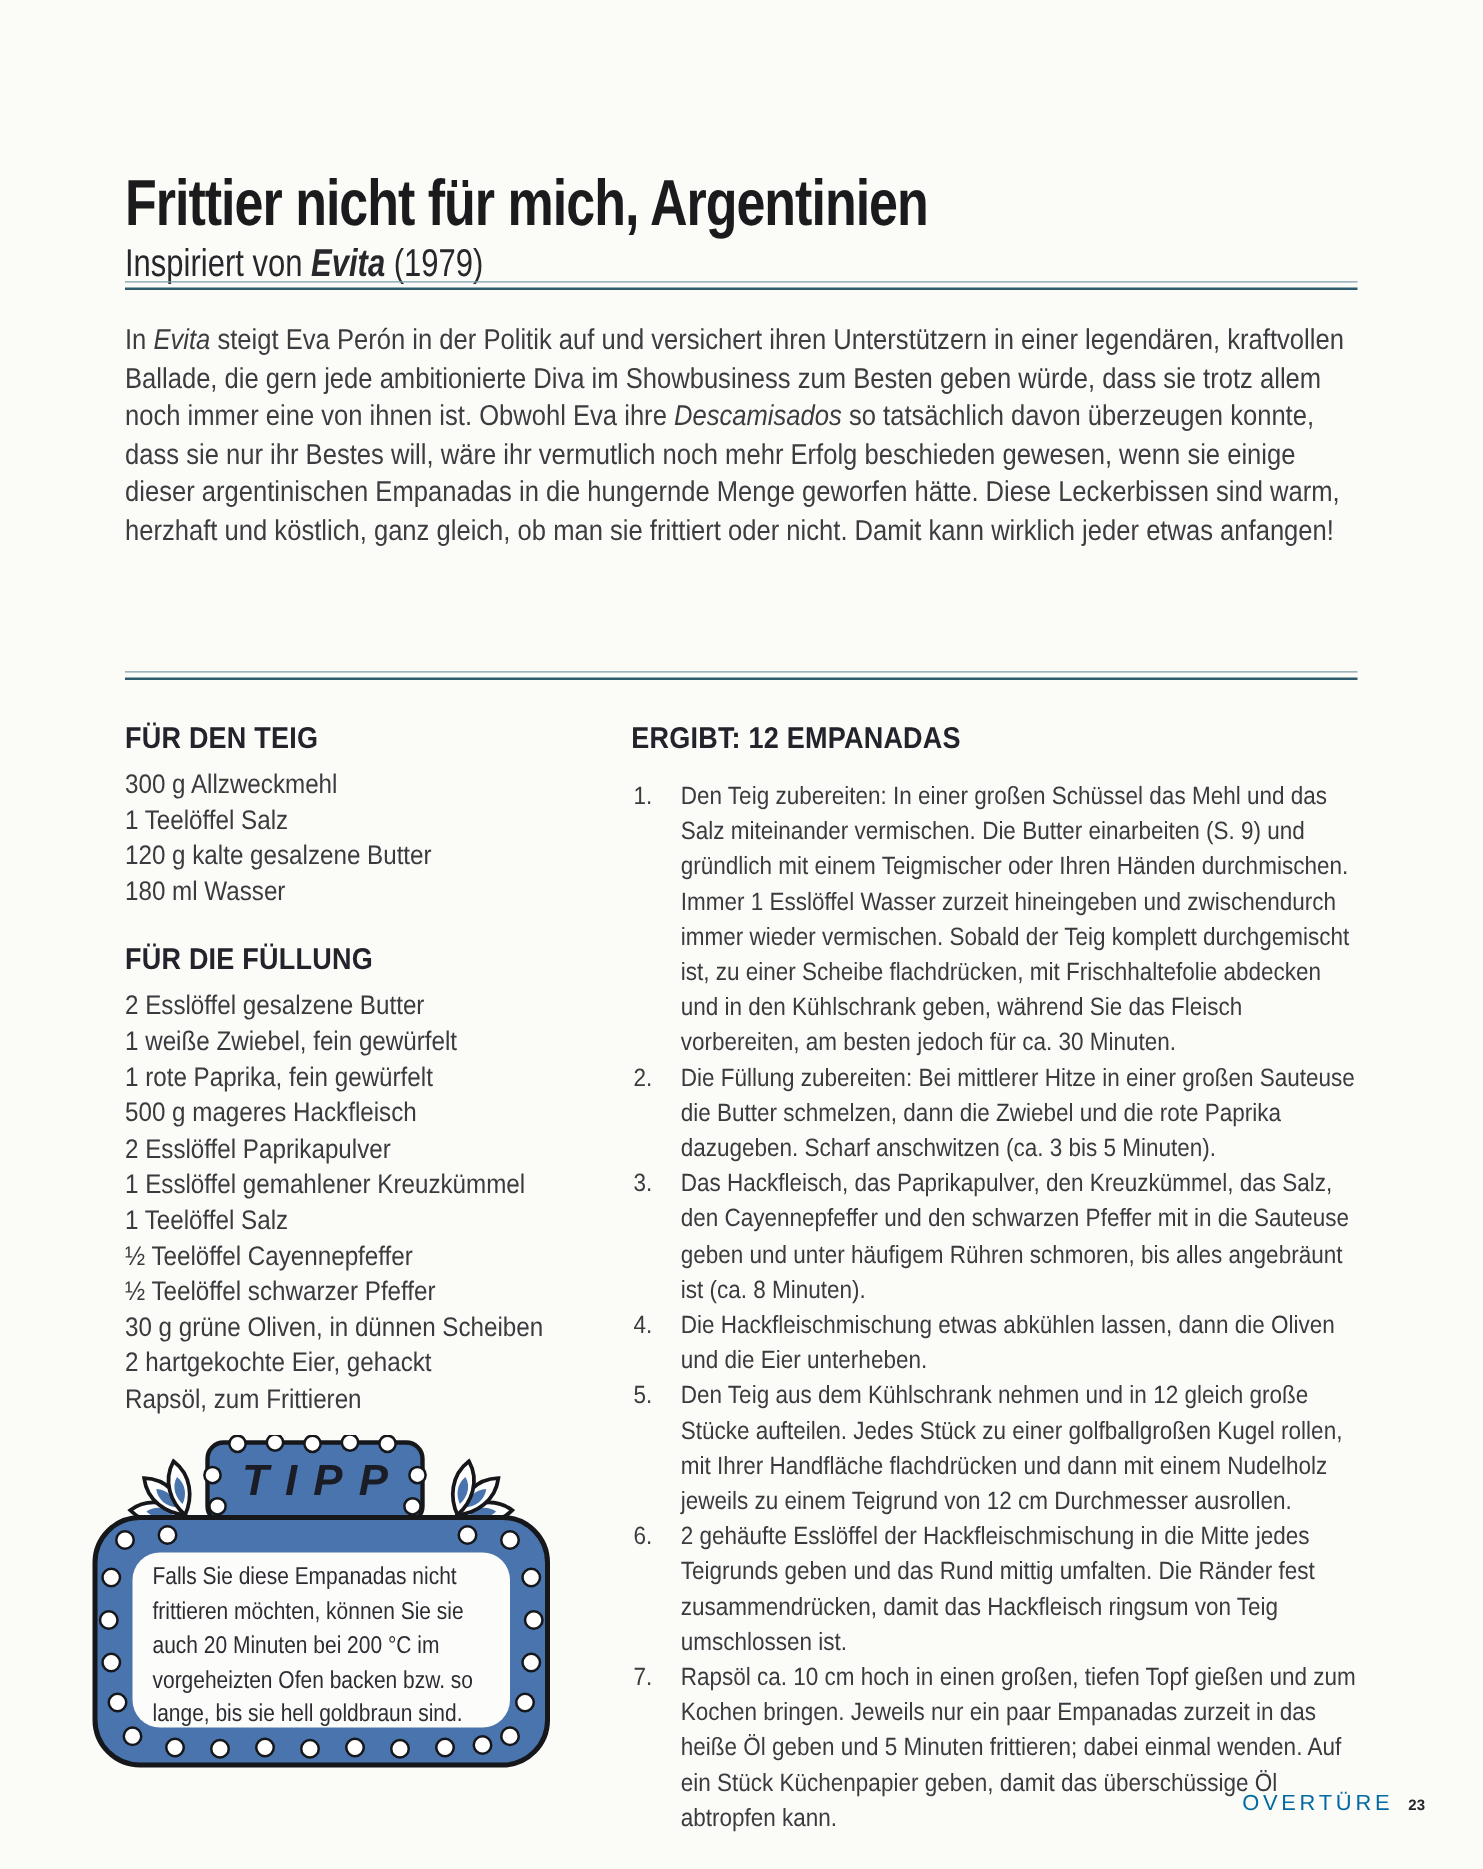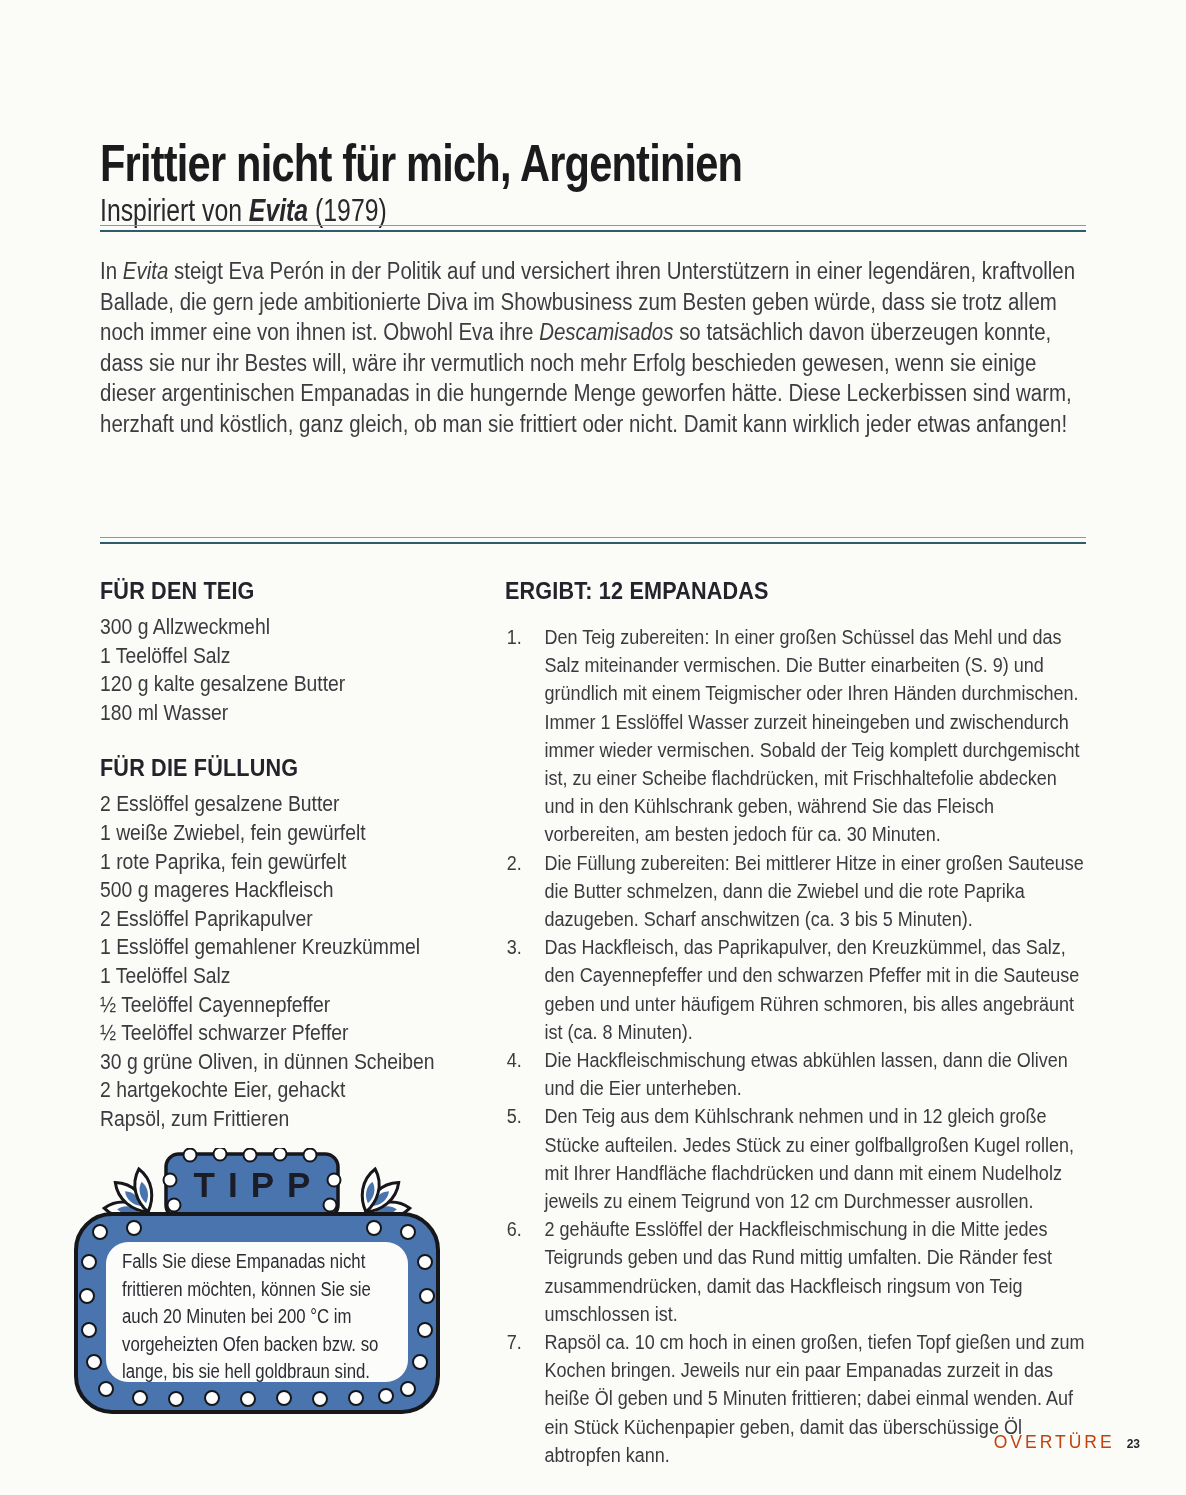--- a/index.html
+++ b/index.html
@@ -74,32 +74,32 @@
     content:counter(step) ".";
     position:absolute;left:2px;top:0;color:#3a3b3e;
   }
 
   
   .tipbox{position:absolute;left:72px;top:1148px;width:370px;height:272px;}
   .tipbox svg{position:absolute;inset:0;}
   .tip-label{
     position:absolute;left:94px;top:17px;width:172px;
     text-align:center;font-size:35px;font-weight:700;
-    letter-spacing:13px;text-indent:13px;color:#1b1d26;
+    letter-spacing:13px;text-indent:13px;color:#1b1d26;font-style:italic;
   }
   .tip-text{
     position:absolute;left:50px;top:100px;width:316px;
     font-size:19.5px;line-height:27.5px;color:#2c2d33;
     transform:scaleX(0.86);transform-origin:0 0;
   }
 
   
   .footer{position:absolute;top:1432px;right:46px;white-space:nowrap;}
   .footer .section{
-    font-size:17.5px;letter-spacing:3px;color:#c2410c;
+    font-size:17.5px;letter-spacing:3px;color:#0369a1;
   }
   .footer .pageno{
     font-size:12px;font-weight:700;color:#26262b;margin-left:12px;
   }
 </style>
 </head>
 <body>
 
 <div class="page">
 

